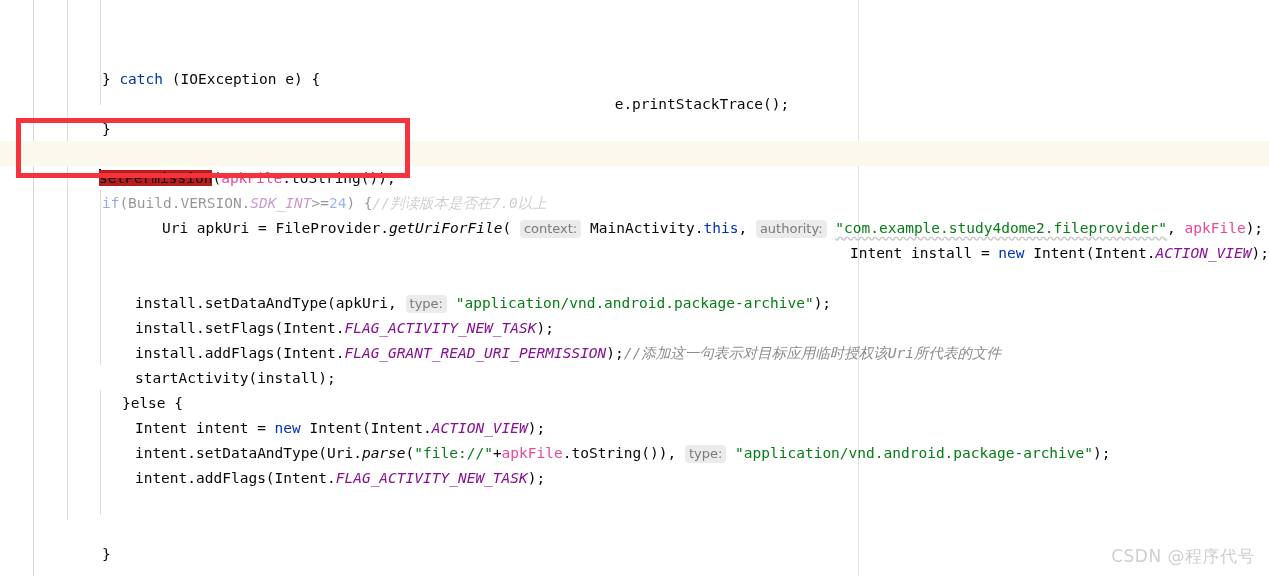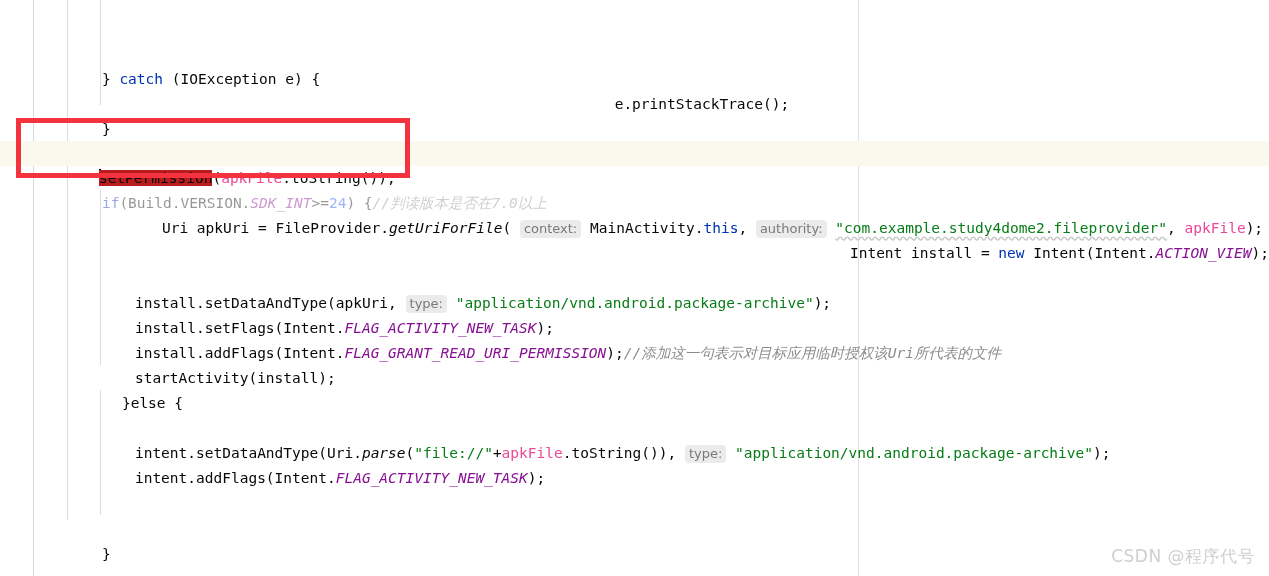--- a/index.html
+++ b/index.html
@@ -188,20 +188,23 @@
   </div>
 
   <div class="code-line" style="top:341px;">
     <span class="pad" style="width:100px;"></span><span class="plain">startActivity(install);</span>
   </div>
 
   <div class="code-line" style="top:366px;margin-left:20px;">
     <span class="pad" style="width:67px;"></span><span class="plain">}else {</span>
   </div>
 
+  <div class="code-line" style="top:391px;">
+    <span class="pad" style="width:100px;"></span><span class="plain">Intent intent = </span><span class="kw">new</span><span class="plain"> Intent(Intent.</span><span class="sfield">ACTION_VIEW</span><span class="plain">);</span>
+  </div>
 
   <div class="code-line" style="top:416px;">
     <span class="pad" style="width:100px;"></span><span class="plain">intent.setDataAndType(Uri.</span><span class="meth-it">parse</span><span class="plain">(</span><span class="str">"file://"</span><span class="plain">+</span><span class="field">apkFile</span><span class="plain">.toString()), </span><span class="hint">type:</span><span class="plain"> </span><span class="str">"application/vnd.android.package-archive"</span><span class="plain">);</span>
   </div>
 
   <div class="code-line" style="top:441px;">
     <span class="pad" style="width:100px;"></span><span class="plain">intent.addFlags(Intent.</span><span class="sfield">FLAG_ACTIVITY_NEW_TASK</span><span class="plain">);</span>
   </div>
 
 

